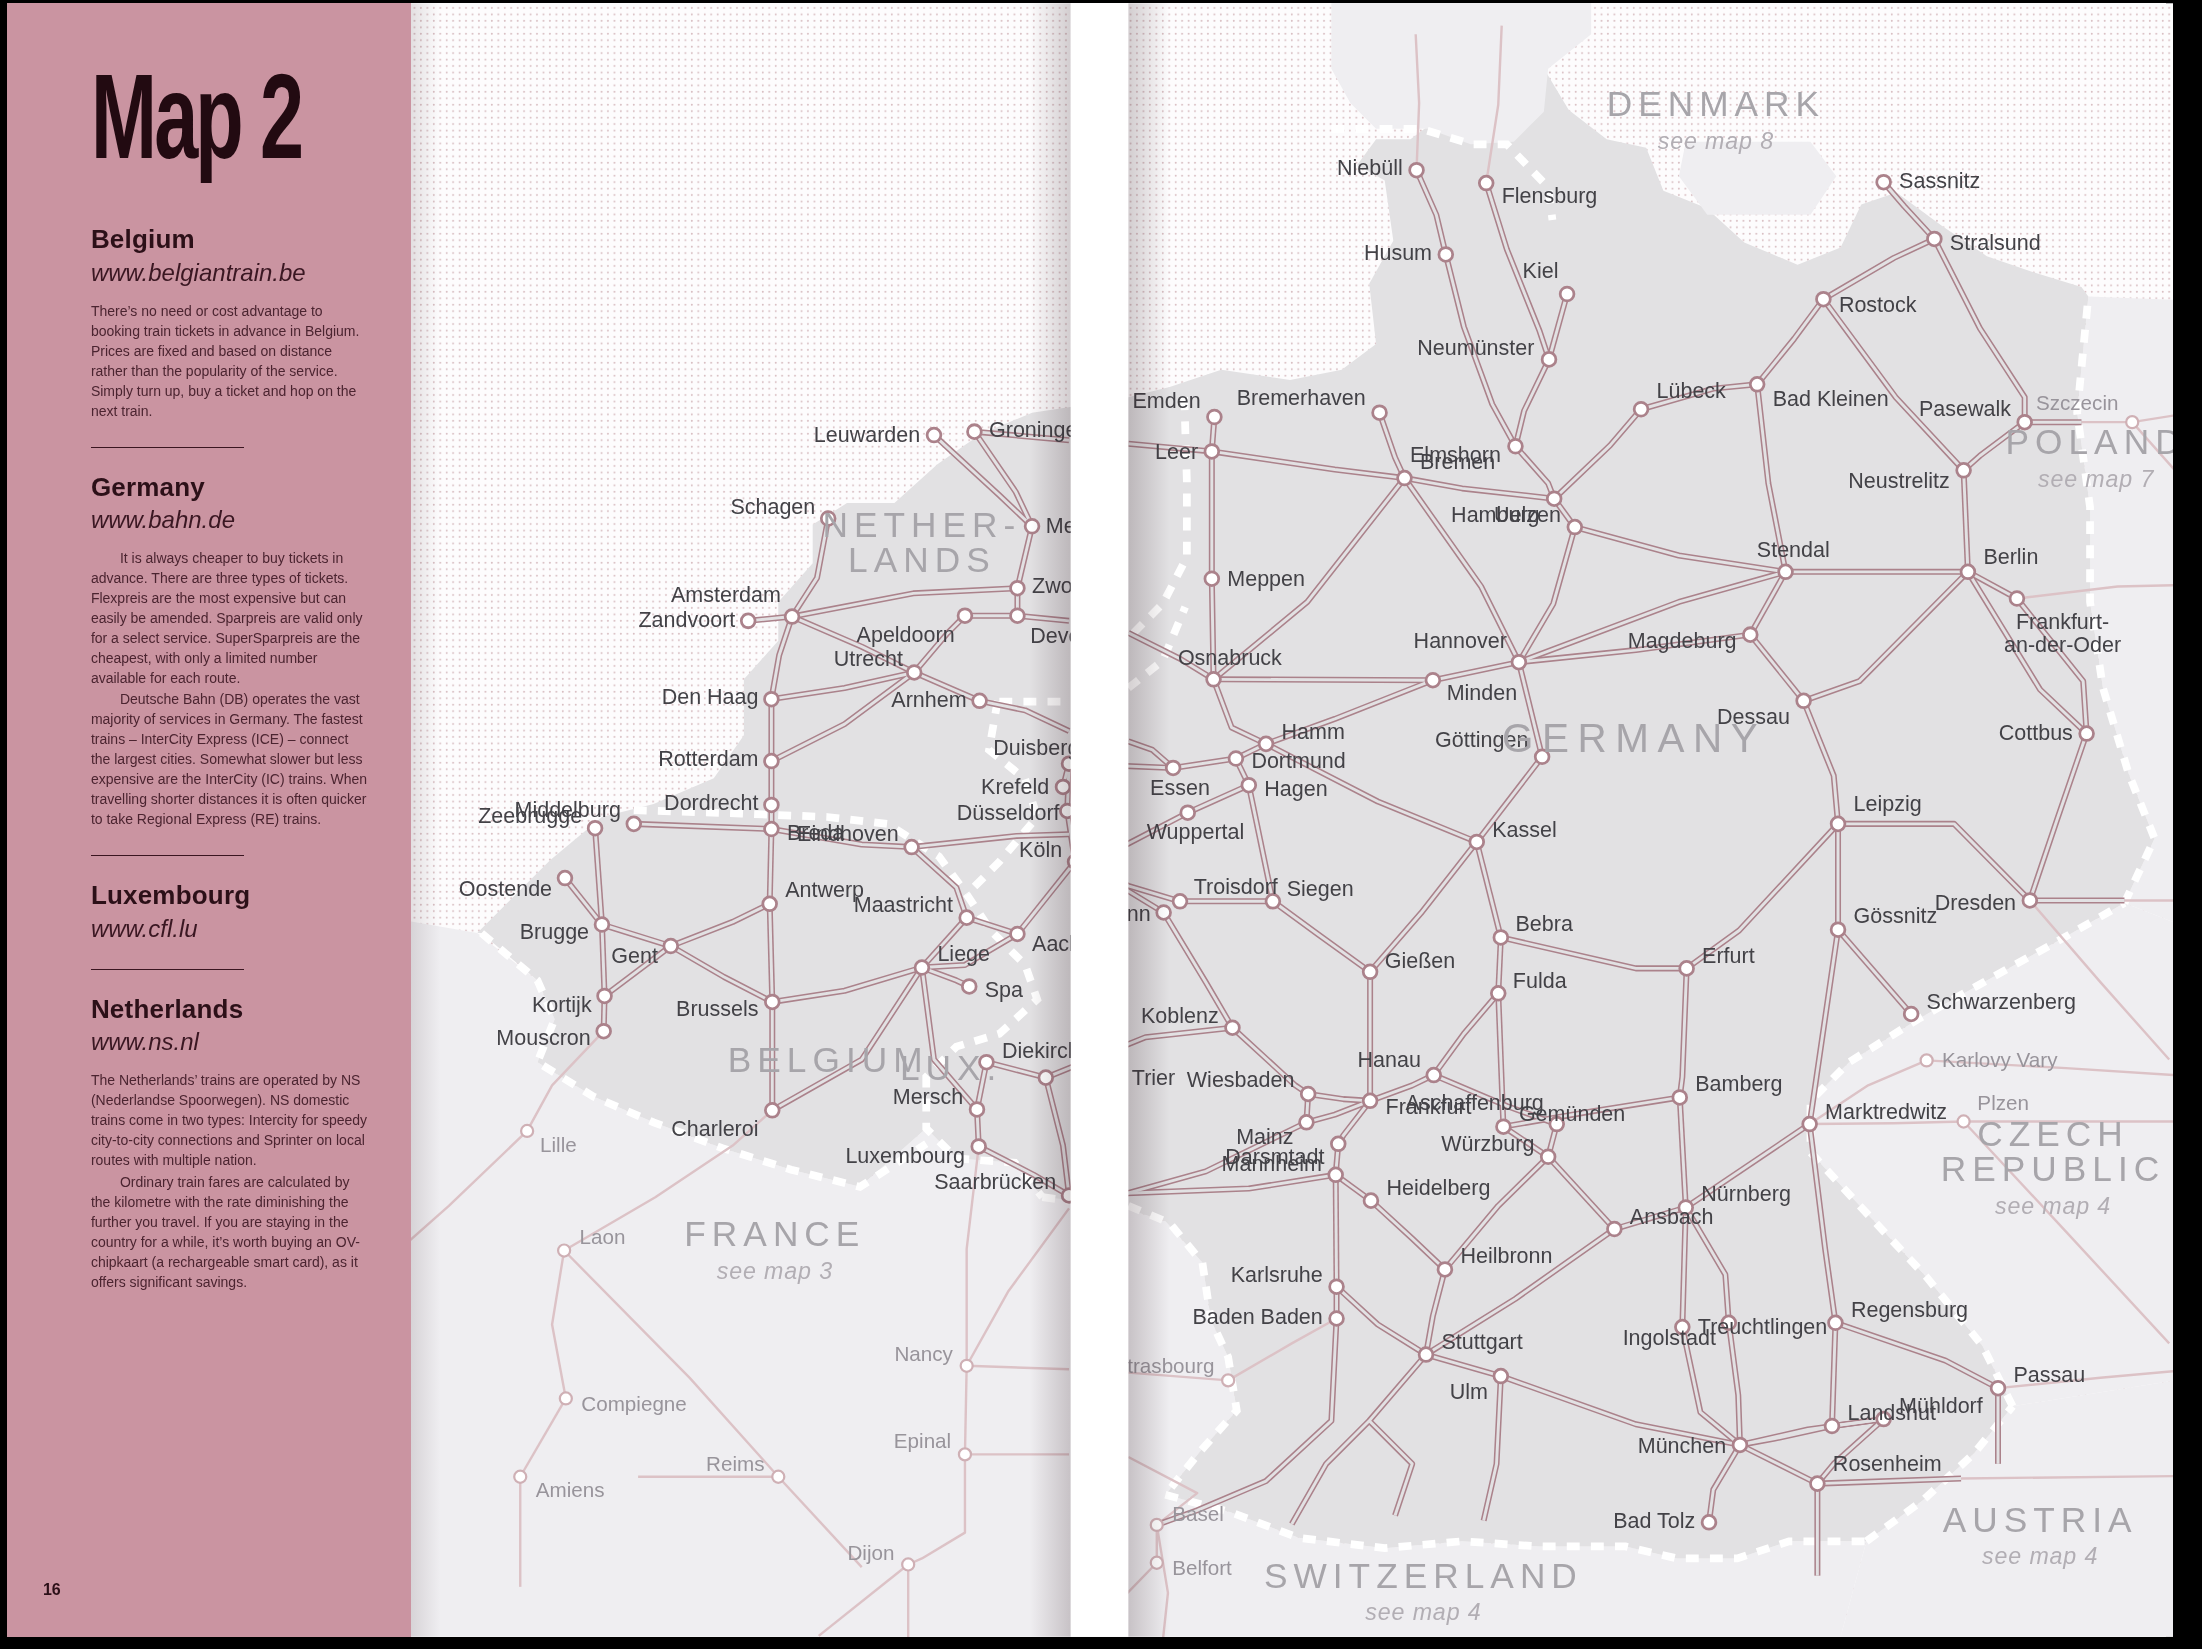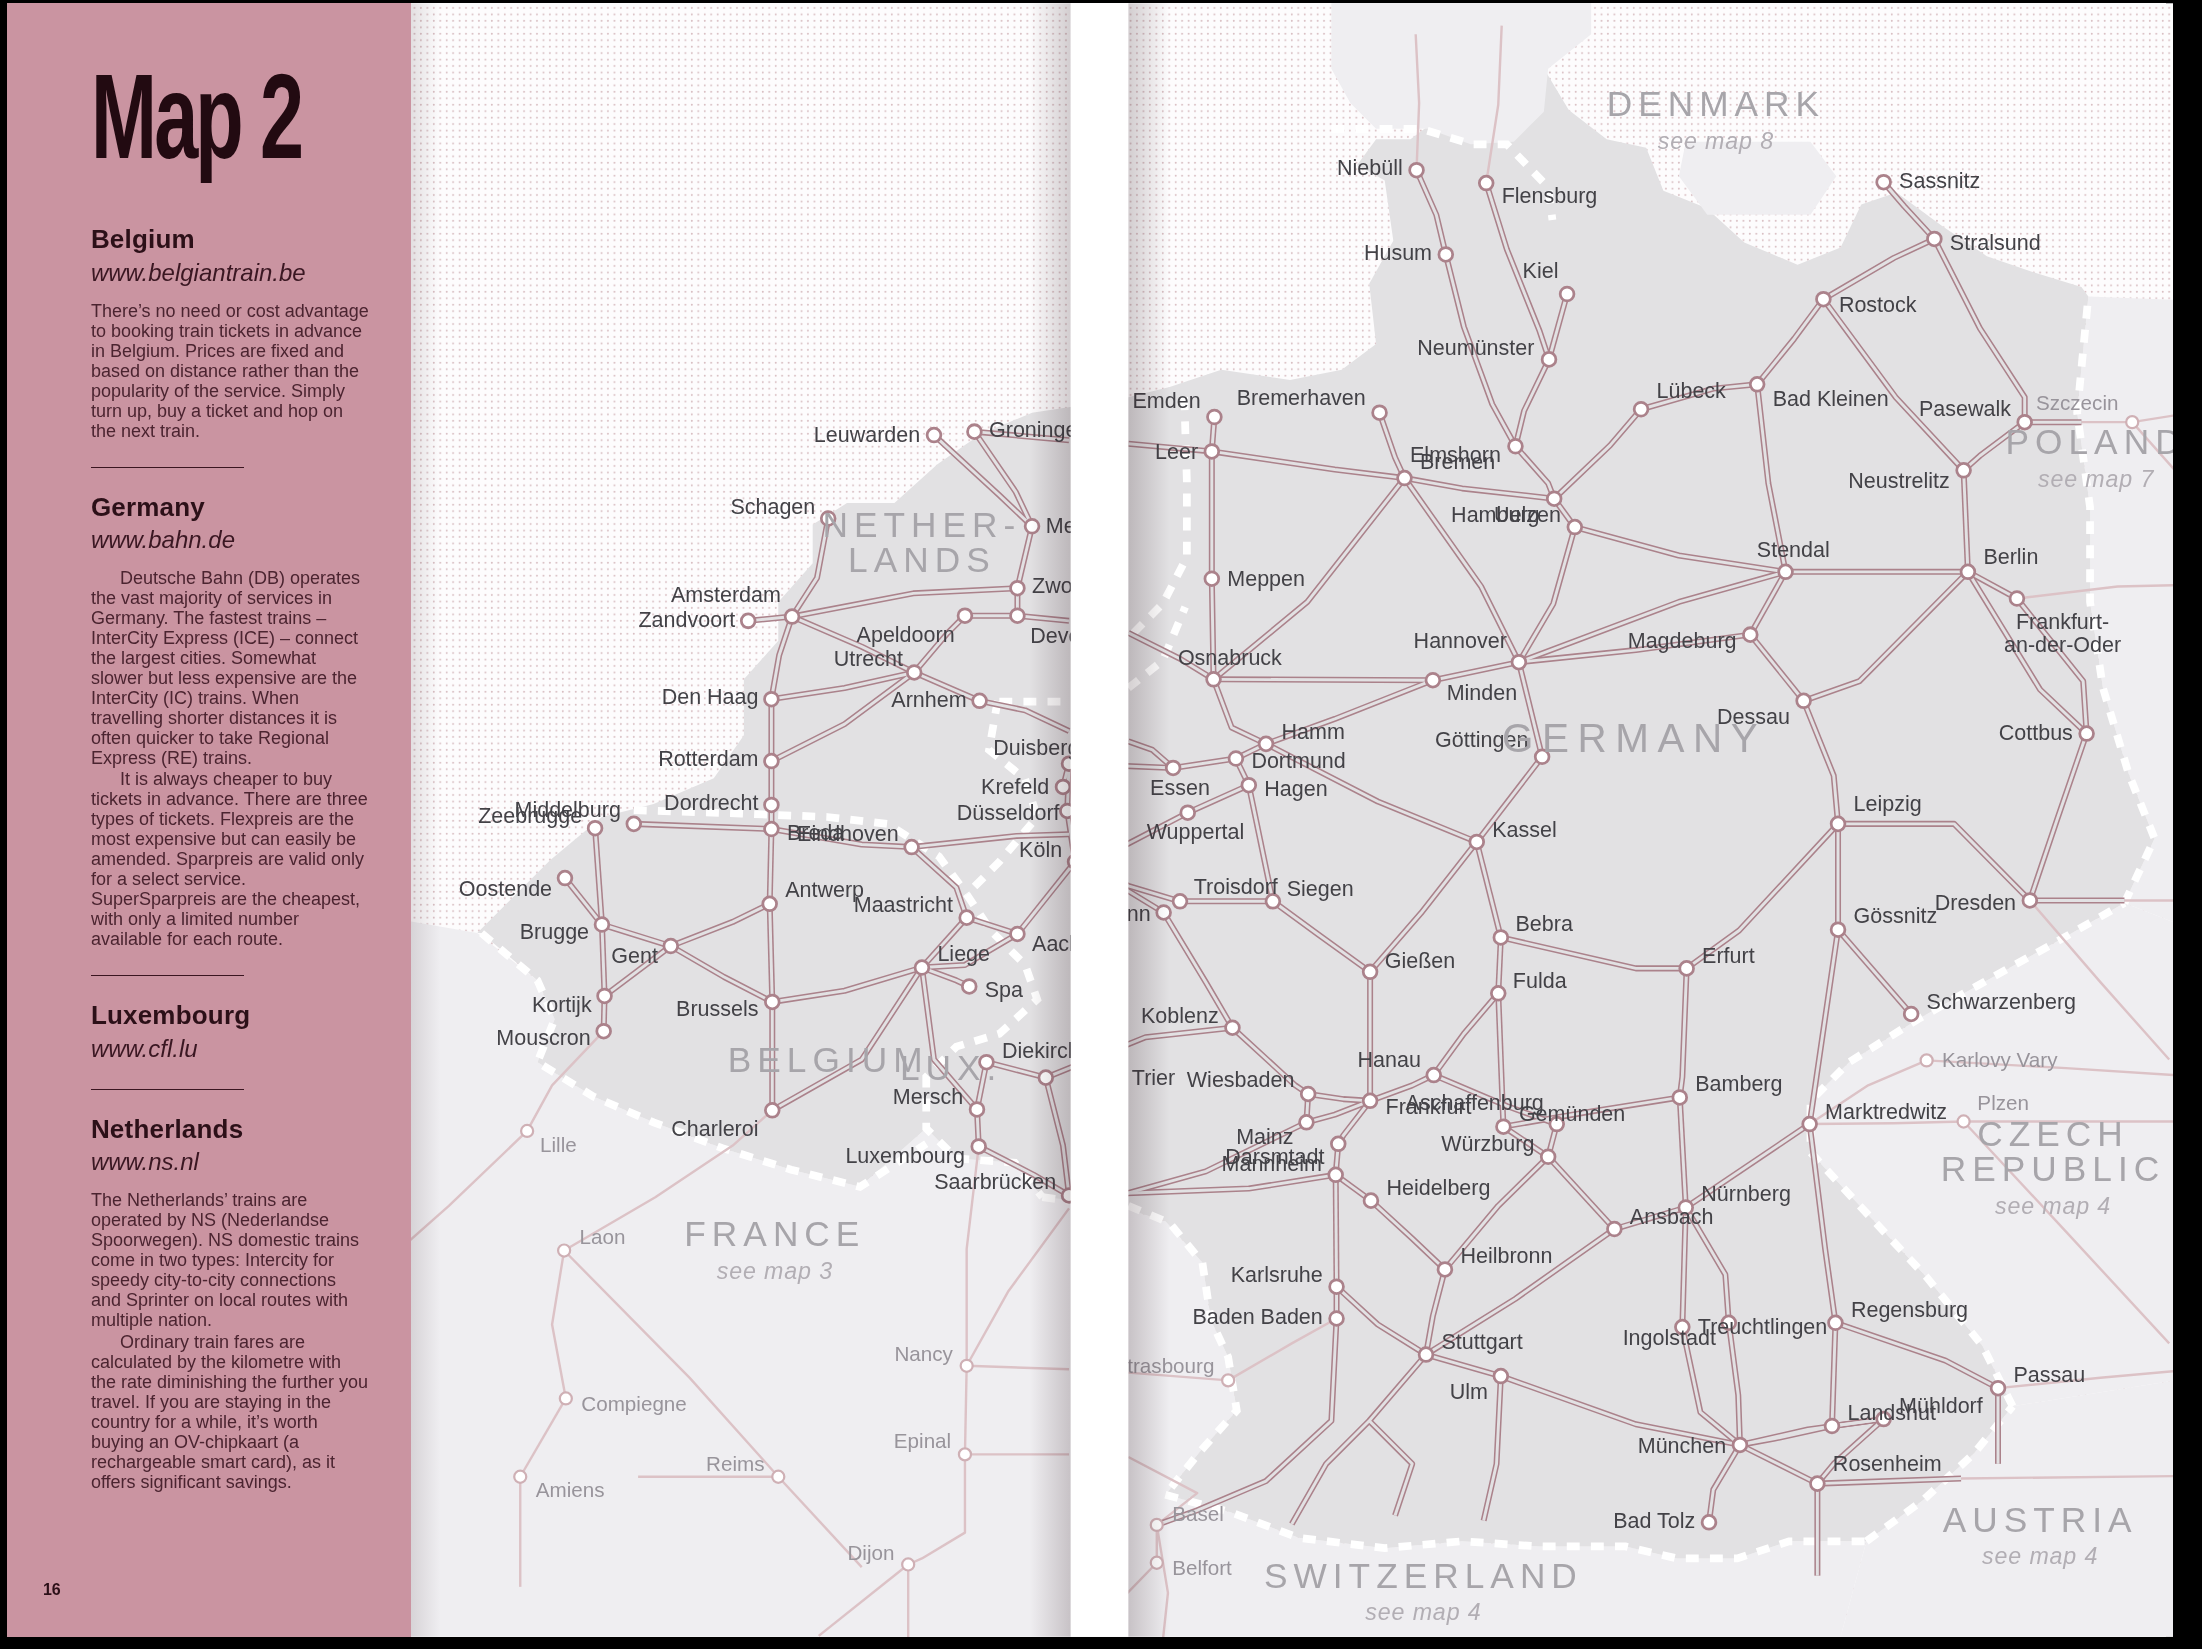--- a/index.html
+++ b/index.html
@@ -7,21 +7,21 @@
         font-family:"Liberation Sans",sans-serif;}
   .paper{position:absolute;left:6.9px;top:3.4px;right:6.9px;bottom:12px;background:#fdfcfd;}
   
   .sidebar{position:absolute;left:0;top:0;width:404px;height:100%;background:#ca94a1;
            box-sizing:border-box;padding:53px 40px 0 84px;color:#4b2430;}
   .map2-title{font-weight:bold;font-size:120px;line-height:1;letter-spacing:-4.3px;
               color:#220a11;transform:scaleX(0.66);transform-origin:left top;
               white-space:nowrap;margin-bottom:48px;}
   .sect h3{margin:0 0 3.4px 0;font-size:26px;font-weight:bold;color:#2c1018;letter-spacing:0.2px;}
   .sect .url{font-style:italic;font-size:24px;margin:0 0 13.8px 0;color:#3a1722;}
-  .sect p{margin:0 0 1.7px 0;font-size:18px;line-height:20px;color:#4b2430;}
+  .sect p{margin:0 0 1.7px 0;font-size:14px;line-height:20px;color:#4b2430;}
   .sect p.indent{text-indent:29px;}
   .divider{width:153px;border-top:1.7px solid#3a1520;margin:26px 0 24px 0;}
   .pagenum{position:absolute;left:36px;bottom:38px;font-size:16px;font-weight:bold;color:#2c1018;}
   
   svg{display:block;}
   text{font-family:"Liberation Sans",sans-serif;}
   .cl{font-size:25px;fill:#434247;}
   .cl.g{font-size:24px;fill:#98949b;}
   .co{font-size:41px;fill:#a7a5aa;letter-spacing:7px;}
   .co.big{font-size:47px;letter-spacing:10px;}
@@ -39,22 +39,22 @@
       <div class="sect">
         <h3>Belgium</h3>
         <div class="url">www.belgiantrain.be</div>
         <p>There’s no need or cost advantage to booking train tickets in advance in Belgium. Prices are fixed and based on distance rather than the popularity of the service. Simply turn up, buy a ticket and hop on the next train.</p>
       </div>
       <div class="divider"></div>
 
       <div class="sect">
         <h3>Germany</h3>
         <div class="url">www.bahn.de</div>
+        <p class="indent">It is always cheaper to buy tickets in advance. There are three types of tickets. Flexpreis are the most expensive but can easily be amended. Sparpreis are valid only for a select service. SuperSparpreis are the cheapest, with only a limited number available for each route.</p>
         <p class="indent">Deutsche Bahn (DB) operates the vast majority of services in Germany. The fastest trains – InterCity Express (ICE) – connect the largest cities. Somewhat slower but less expensive are the InterCity (IC) trains. When travelling shorter distances it is often quicker to take Regional Express (RE) trains.</p>
-        <p class="indent">It is always cheaper to buy tickets in advance. There are three types of tickets. Flexpreis are the most expensive but can easily be amended. Sparpreis are valid only for a select service. SuperSparpreis are the cheapest, with only a limited number available for each route.</p>
       </div>
       <div class="divider"></div>
 
       <div class="sect">
         <h3>Luxembourg</h3>
         <div class="url">www.cfl.lu</div>
       </div>
       <div class="divider"></div>
 
       <div class="sect">

